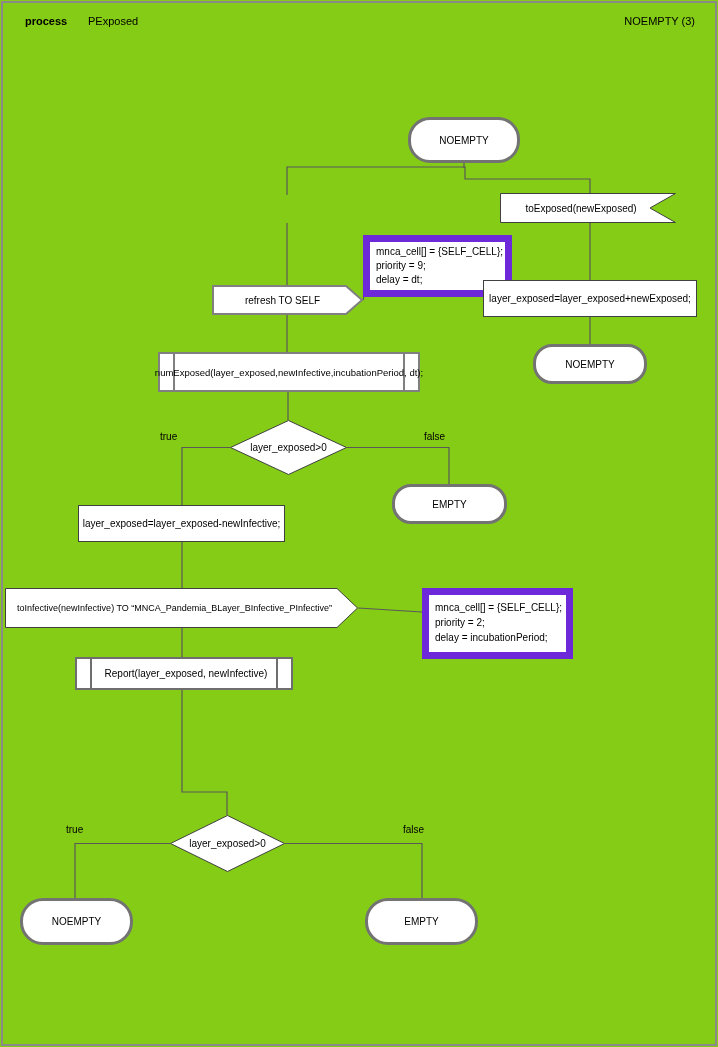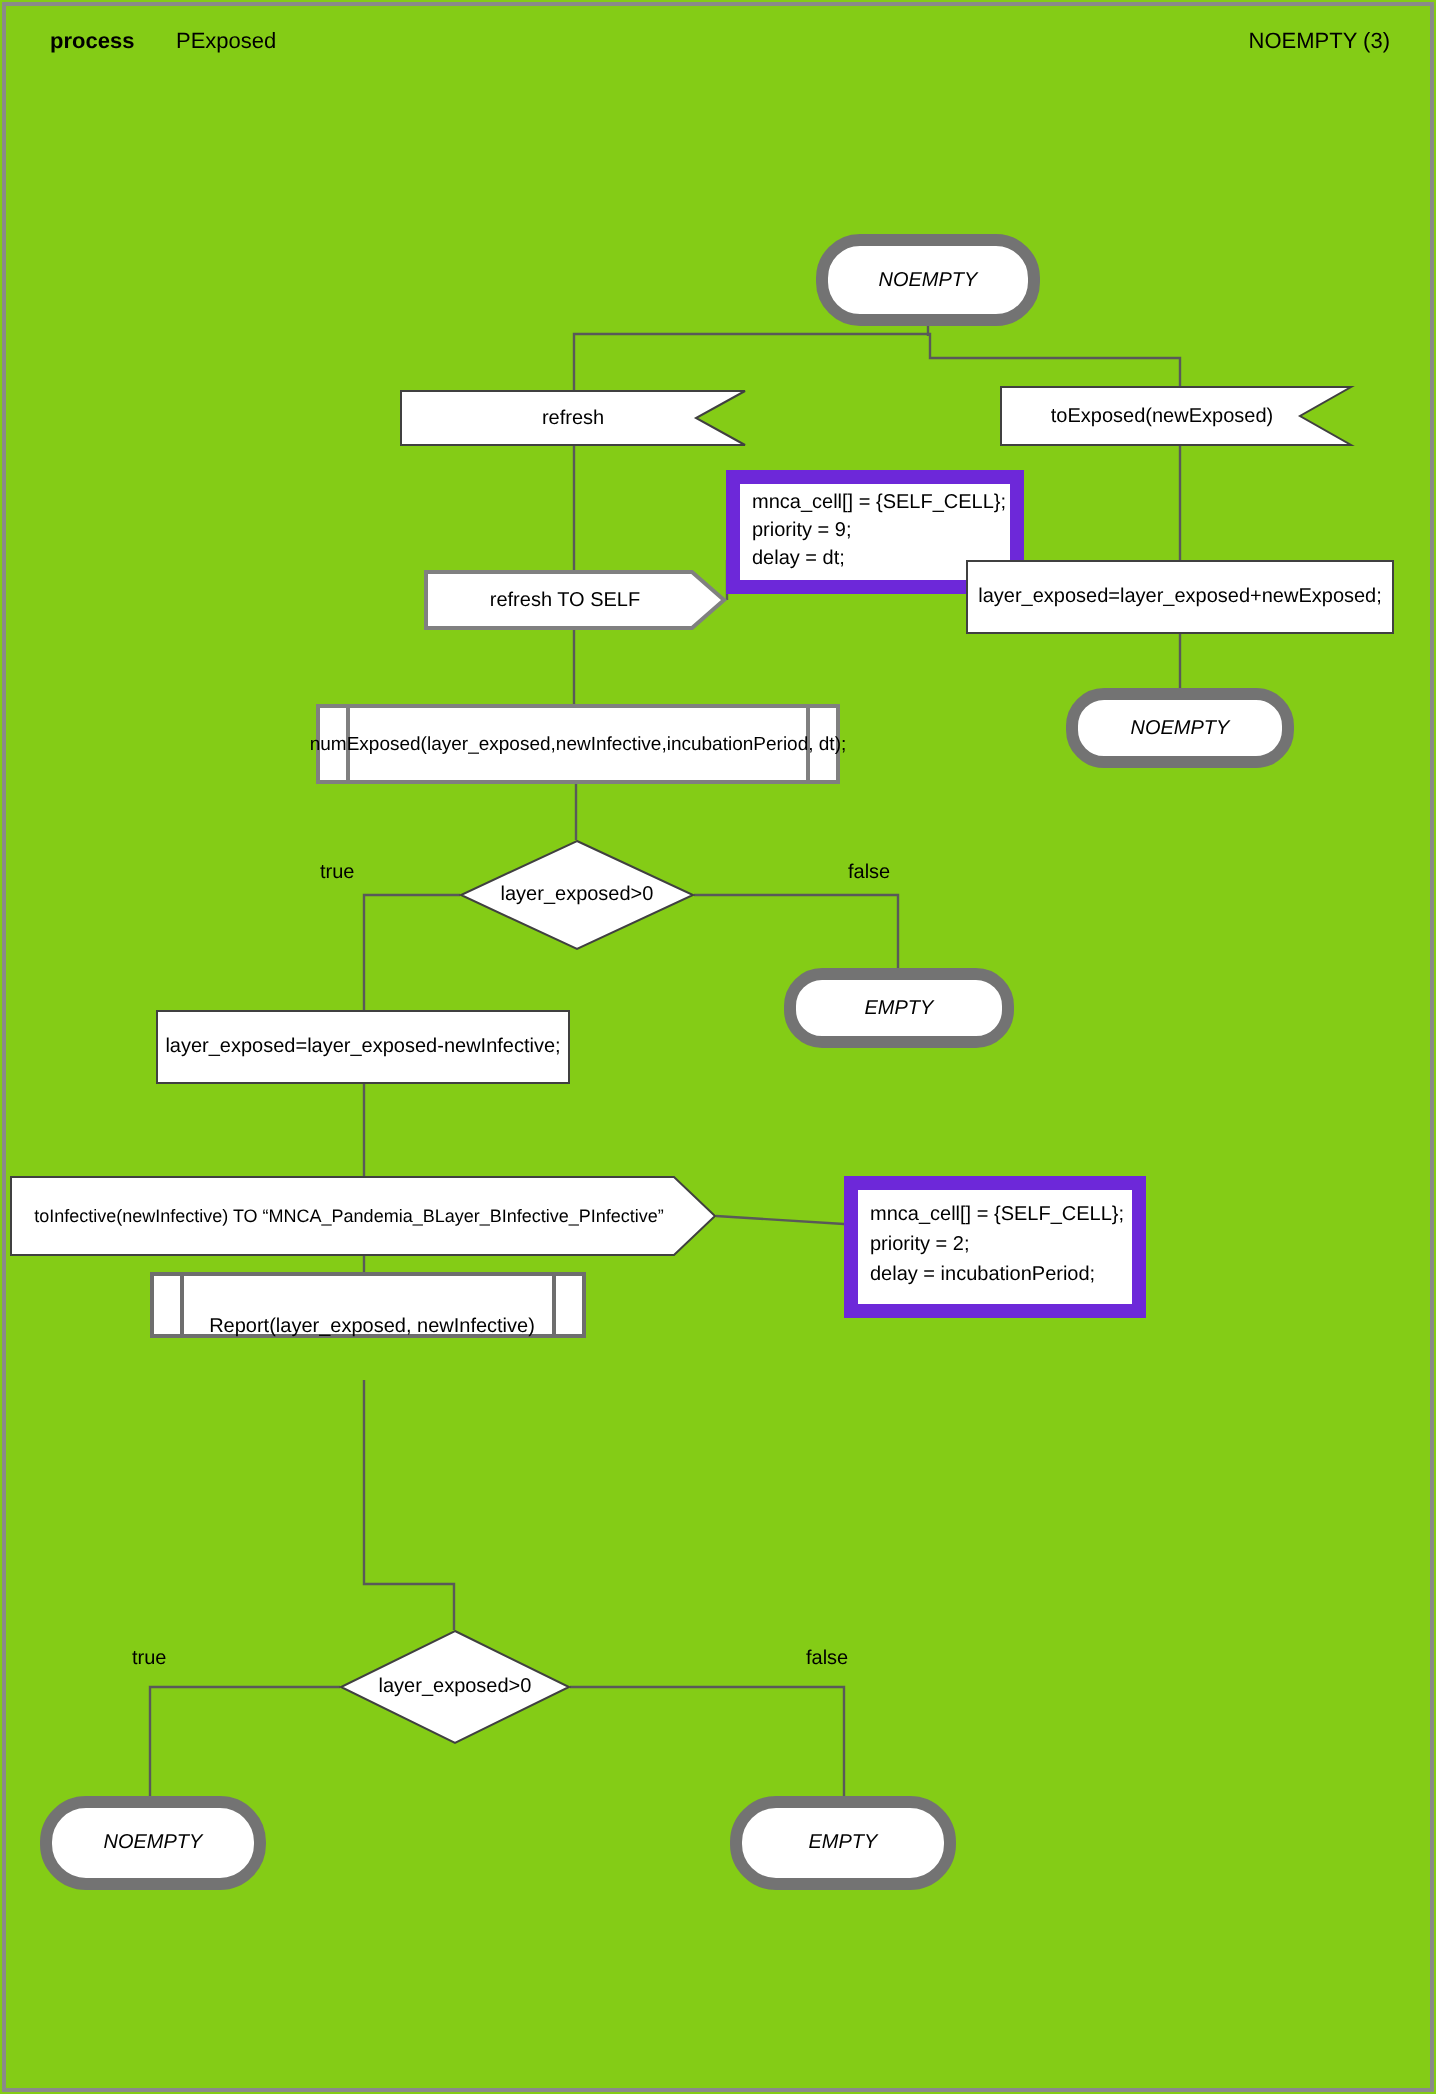--- a/index.html
+++ b/index.html
@@ -5,21 +5,21 @@
   html,body{margin:0;padding:0;background:#fff;}
   body{font-family:"Liberation Sans","DejaVu Sans",sans-serif;color:#000;}
   .page{position:relative;width:718px;height:1047px;background:#84cc16;overflow:hidden;}
   .frame{position:absolute;inset:1px;border:2px solid #8a8a8a;pointer-events:none;}
   .hdr{position:absolute;font-size:11px;color:#000;white-space:nowrap;}
   .wires{position:absolute;left:0;top:0;width:718px;height:1047px;}
   .node{position:absolute;display:flex;align-items:center;justify-content:center;
         font-size:10px;white-space:nowrap;box-sizing:border-box;}
   .node > svg{position:absolute;left:0;top:0;overflow:visible;}
   .node > span{position:relative;z-index:2;}
-  .state{border:6px solid #737373;border-radius:22px;background:#fff;font-style:italic;}
+  .state{border:3px solid #737373;border-radius:22px;background:#fff;}
   .rect{border:1px solid #404040;background:#fff;}
   .note{border:7px solid #6d28d9;background:#fff;display:block;font-size:10px;
         line-height:14px;padding:3px 0 0 6px;white-space:nowrap;}
   .lbl{position:absolute;font-size:10px;}
   .small{font-size:9px;}
   .mid{font-size:9.5px;}
 </style>
 </head>
 <body>
 
@@ -48,26 +48,20 @@
       <polyline points="182,690 182,792 227,792 227,815"></polyline>
       <polyline points="170,843.5 75,843.5 75,898"></polyline>
       <polyline points="285,843.5 422,843.5 422,898"></polyline>
     </g>
   </svg>
 
   <div class="node state" style="left:408px;top:117px;width:112px;height:46px;">
     <span>NOEMPTY</span>
   </div>
 
-  <div class="node" style="left:200px;top:195px;width:173px;height:28px;">
-    <svg width="173" height="28">
-      <polygon points="0.5,0.5 172.5,0.5 148,14 172.5,27.5 0.5,27.5" fill="#fff" stroke="#404040" stroke-width="1"></polygon>
-    </svg>
-    <span>refresh</span>
-  </div>
 
   <div class="node" style="left:500px;top:193px;width:176px;height:30px;">
     <svg width="176" height="30">
       <polygon points="0.5,0.5 175.5,0.5 150,15 175.5,29.5 0.5,29.5" fill="#fff" stroke="#404040" stroke-width="1"></polygon>
     </svg>
     <span style="padding-right:14px;">toExposed(newExposed)</span>
   </div>
 
   <div class="node" style="left:212px;top:285px;width:151px;height:30px;">
     <svg width="151" height="30">
@@ -122,21 +116,21 @@
     </svg>
     <span style="padding-right:14px;">toInfective(newInfective) TO “MNCA_Pandemia_BLayer_BInfective_PInfective”</span>
   </div>
 
   <div class="note" style="left:422px;top:588px;width:131px;height:52px;position:absolute;padding-top:5px;line-height:15px;">
     <div>mnca_cell[] = {SELF_CELL};</div>
     <div>priority = 2;</div>
     <div>delay = incubationPeriod;</div>
   </div>
 
-  <div class="node" style="left:75px;top:636px;width:222px;height:33px;align-items:flex-end;">
+  <div class="node" style="left:75px;top:657px;width:222px;height:33px;">
     <svg width="218" height="33">
       <rect x="1" y="1" width="216" height="31" fill="#fff" stroke="#6e6e6e" stroke-width="2"></rect>
       <line x1="16" y1="1" x2="16" y2="32" stroke="#6e6e6e" stroke-width="2"></line>
       <line x1="202" y1="1" x2="202" y2="32" stroke="#6e6e6e" stroke-width="2"></line>
     </svg>
     <span>Report(layer_exposed, newInfective)</span>
   </div>
 
   <div class="node" style="left:170px;top:815px;width:115px;height:57px;">
     <svg width="115" height="57">

